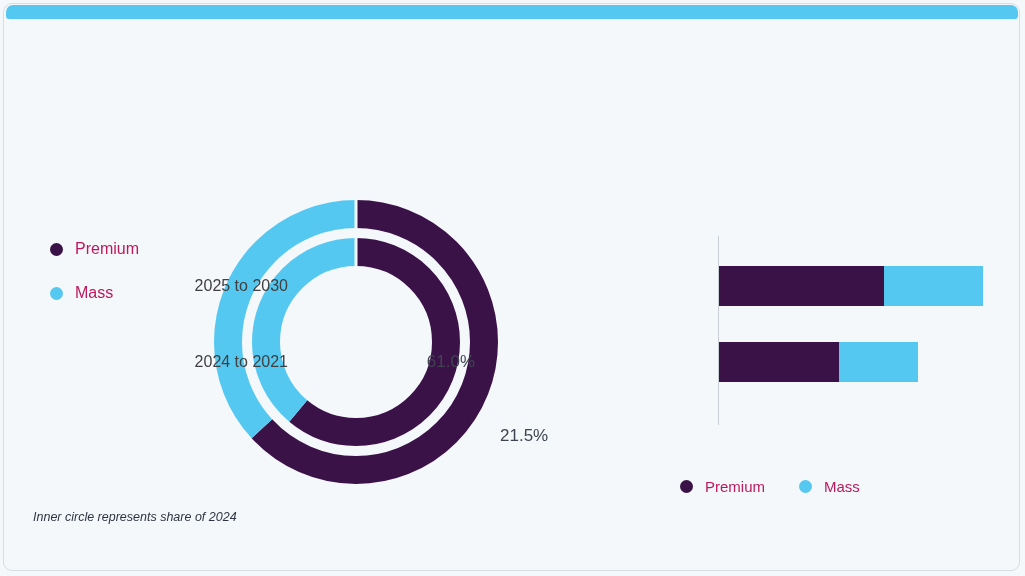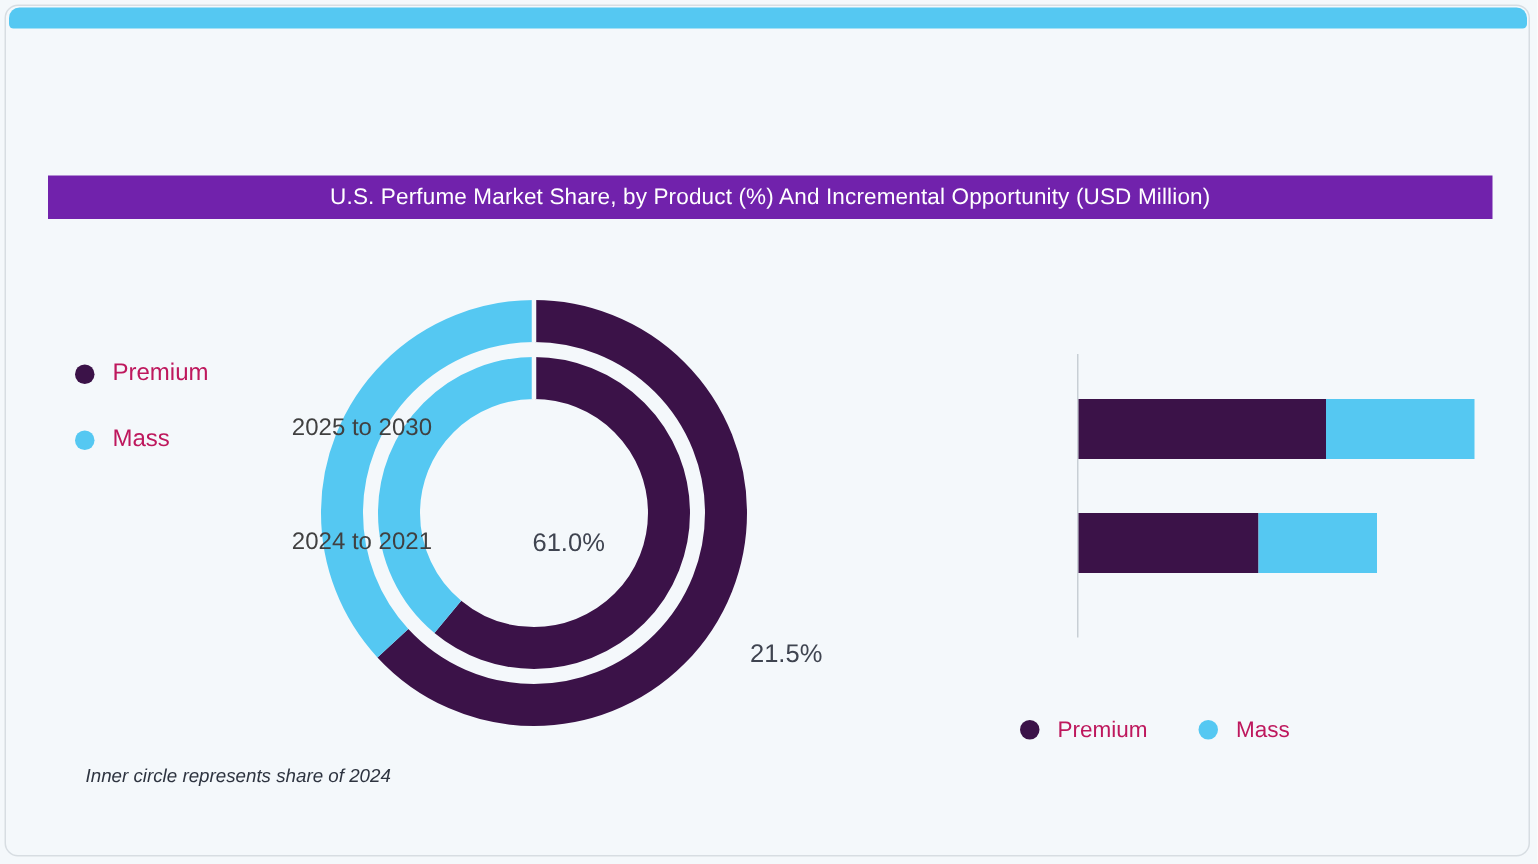--- a/index.html
+++ b/index.html
@@ -161,21 +161,21 @@
     top: 186px;
     width: 312px;
     height: 312px;
   }
   .donut-wrap svg { display: block; }
   .donut-center-label {
     position: absolute;
     left: 155px;
     top: 166px;
     width: 120px;
-    text-align: left;
+    text-align: right;
     font-size: 17px;
     color: #3f4450;
   }
   .outer-pct-label {
     position: absolute;
     left: 500px;
     top: 426px;
     font-size: 17px;
     color: #3f4450;
     white-space: nowrap;
@@ -183,21 +183,20 @@
 
   
   .footnote {
     position: absolute;
     left: 33px;
     top: 509px;
     font-size: 12.5px;
     font-style: italic;
     color: #2e3440;
     line-height: 17px;
-    margin-left: 24px;
   }
 
   
   .bars {
     position: absolute;
     left: 580px;
     top: 230px;
     width: 420px;
     height: 200px;
   }
@@ -248,23 +247,20 @@
   .bottom-legend .legend-label { font-size: 15px; }
 </style>
 </head>
 <body>
 
 <div class="canvas">
   <div class="card-frame"></div>
   <div class="top-accent"></div>
 
 
-  <div class="title-bar">
-    <span class="title-text">U.S. Perfume Market Share, by Product (%) And Incremental Opportunity (USD Million)</span>
-  </div>
 
   <div class="left-legend">
     <div class="legend-row">
       <span class="legend-dot" style="background:#3b1248"></span>
       <span class="legend-label">Premium</span>
     </div>
     <div class="legend-row">
       <span class="legend-dot" style="background:#55c8f2"></span>
       <span class="legend-label">Mass</span>
     </div>

